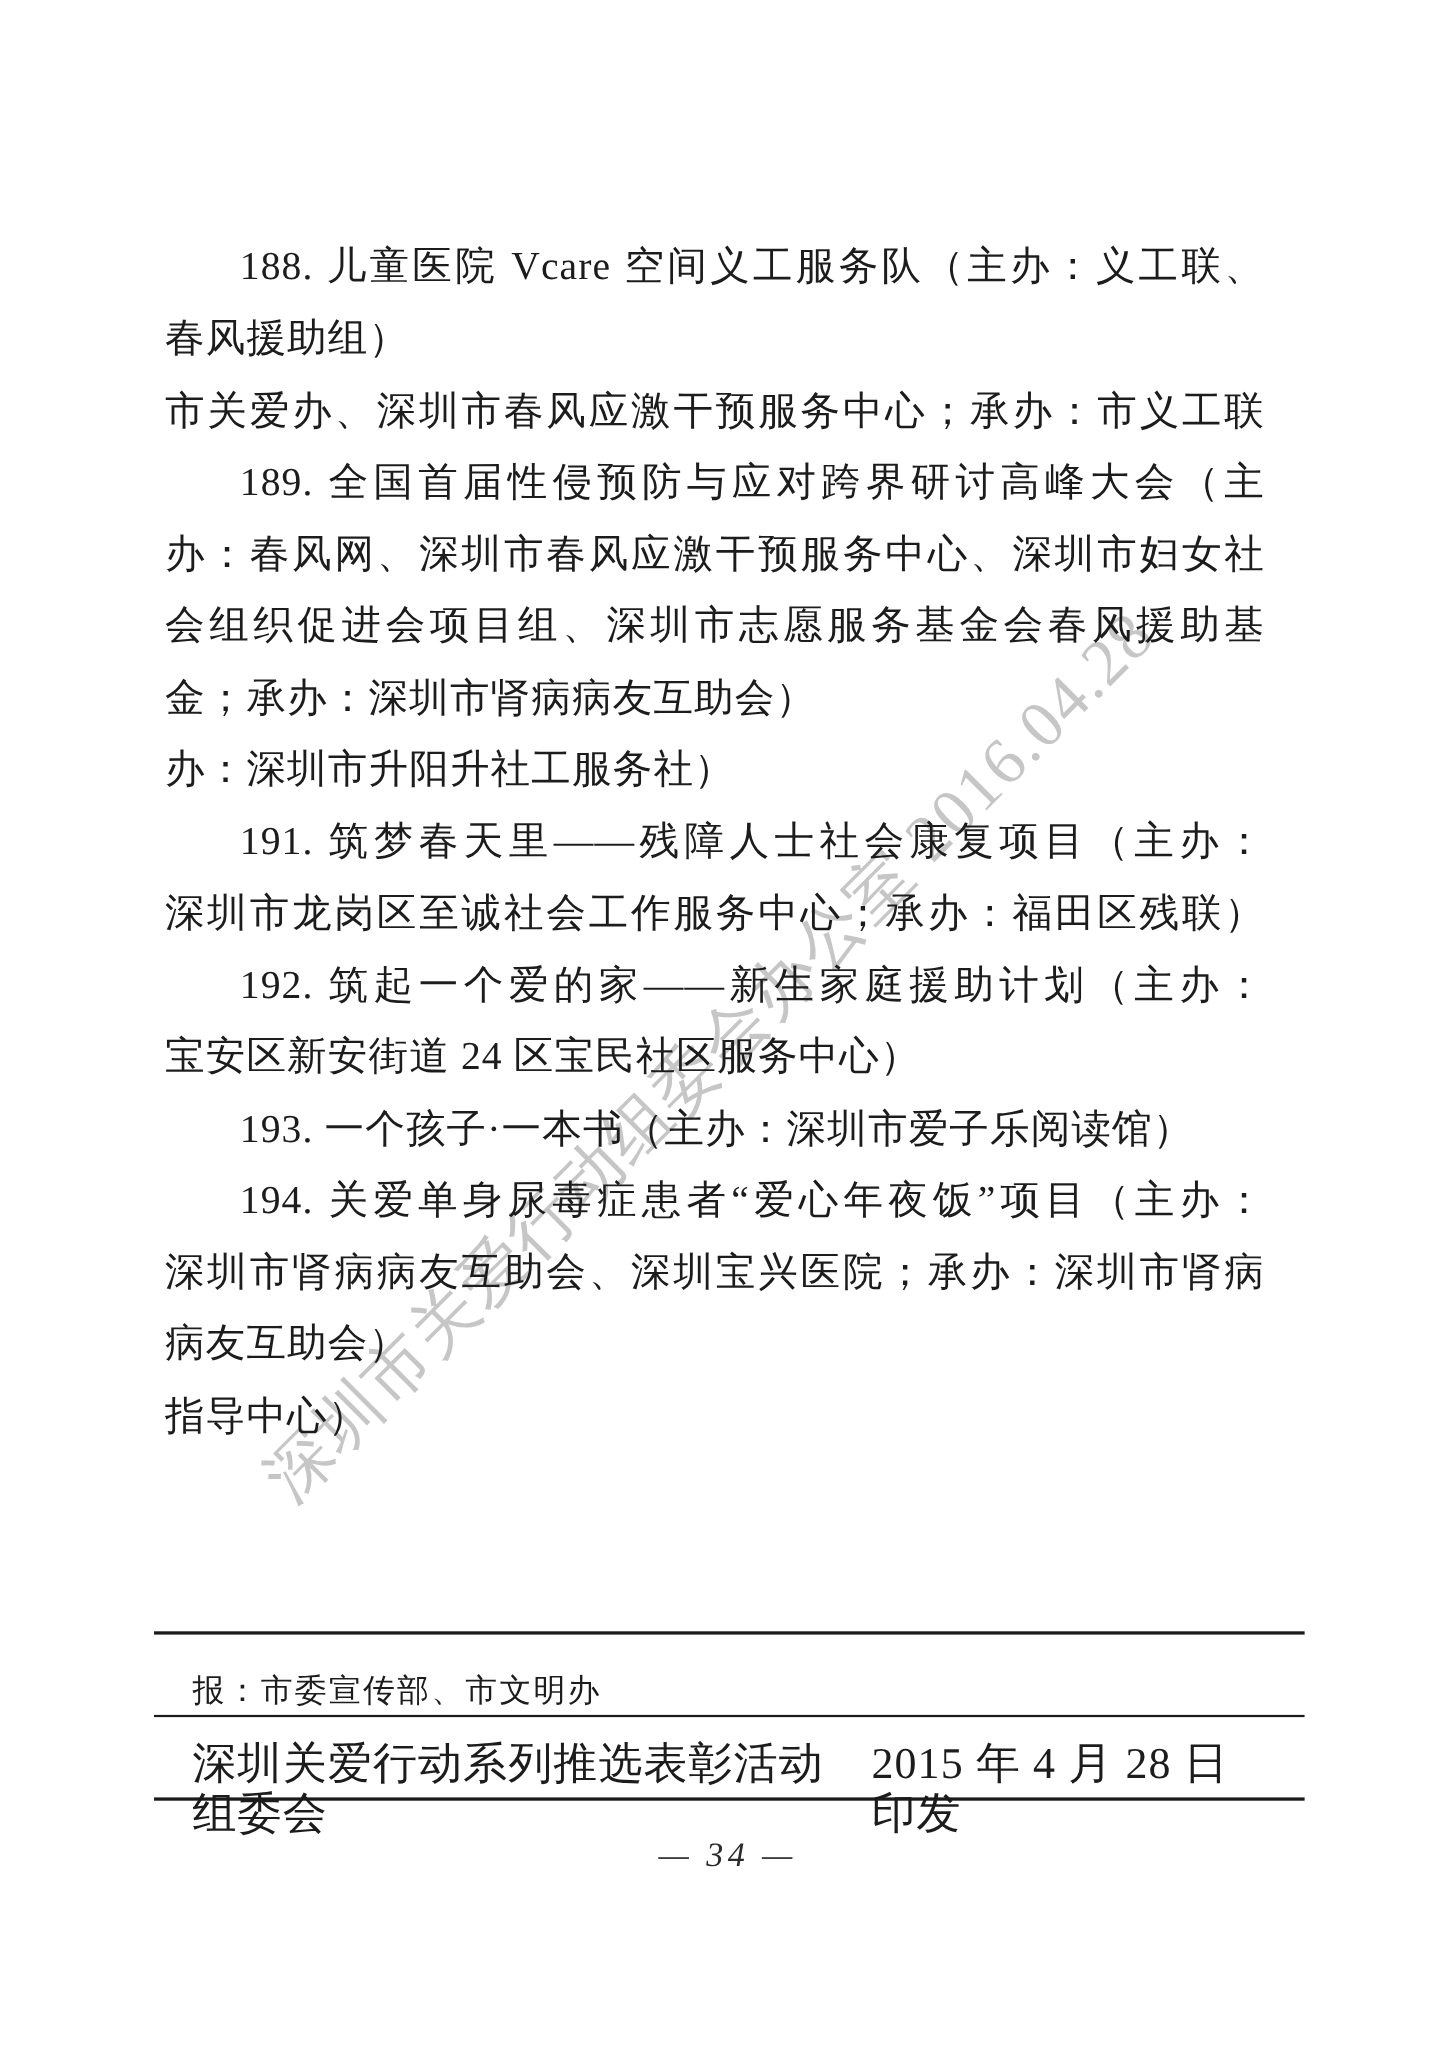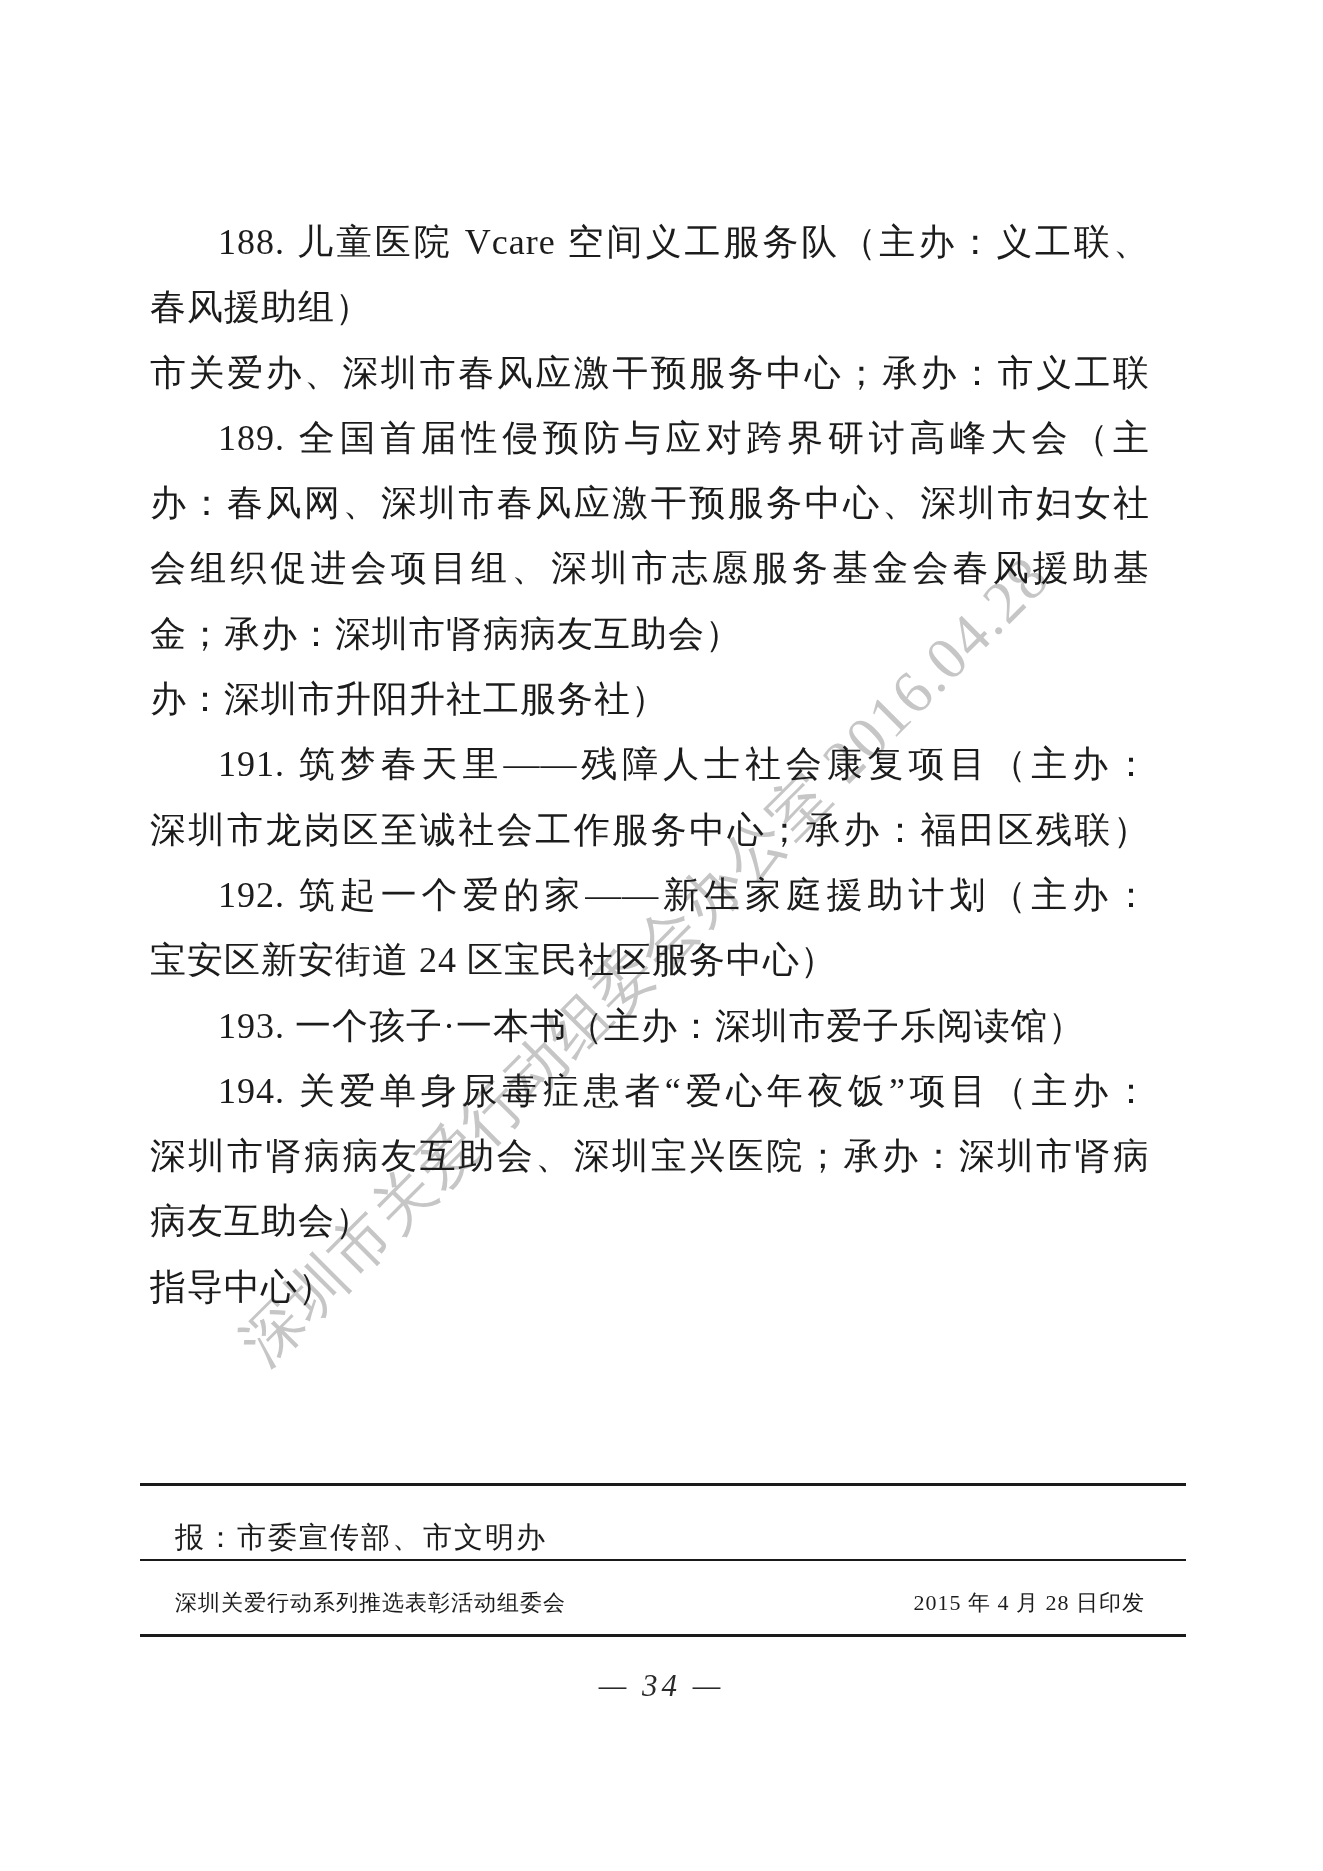--- a/index.html
+++ b/index.html
@@ -65,21 +65,21 @@
     line-height:48px;
     z-index:2;
   }
   .issue-line{
     position:absolute;
     left:175px;top:1580px;
     width:970px;
     display:flex;
     justify-content:space-between;
     align-items:flex-end;
-    font-size:22px;
+    font-size:40px;
     letter-spacing:1px;
     line-height:46px;
     z-index:2;
     gap:13px;
   }
   .page-number{
     position:absolute;
     left:0;top:1668px;
     width:1323px;
     text-align:center;

